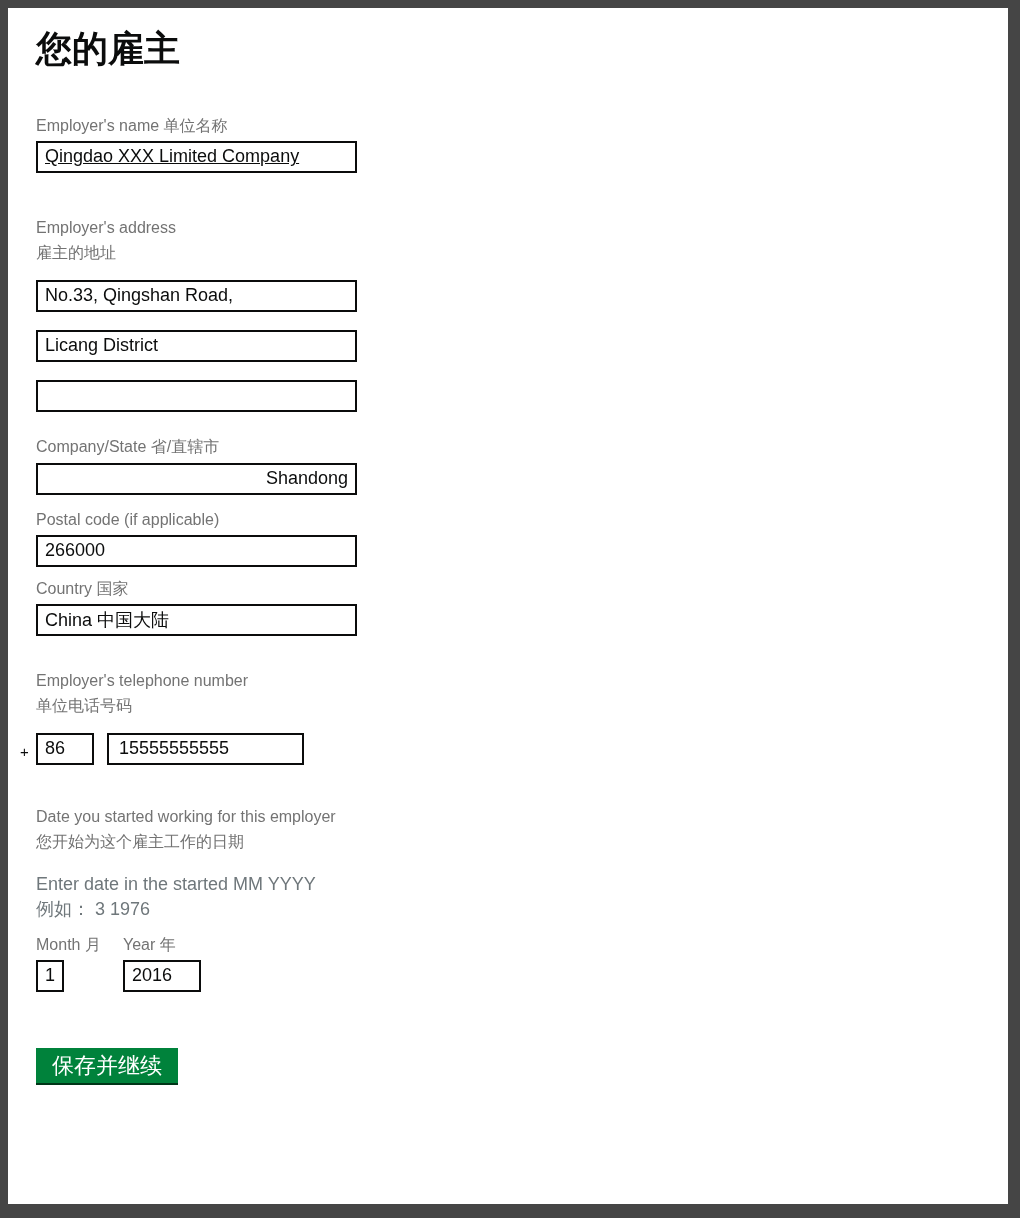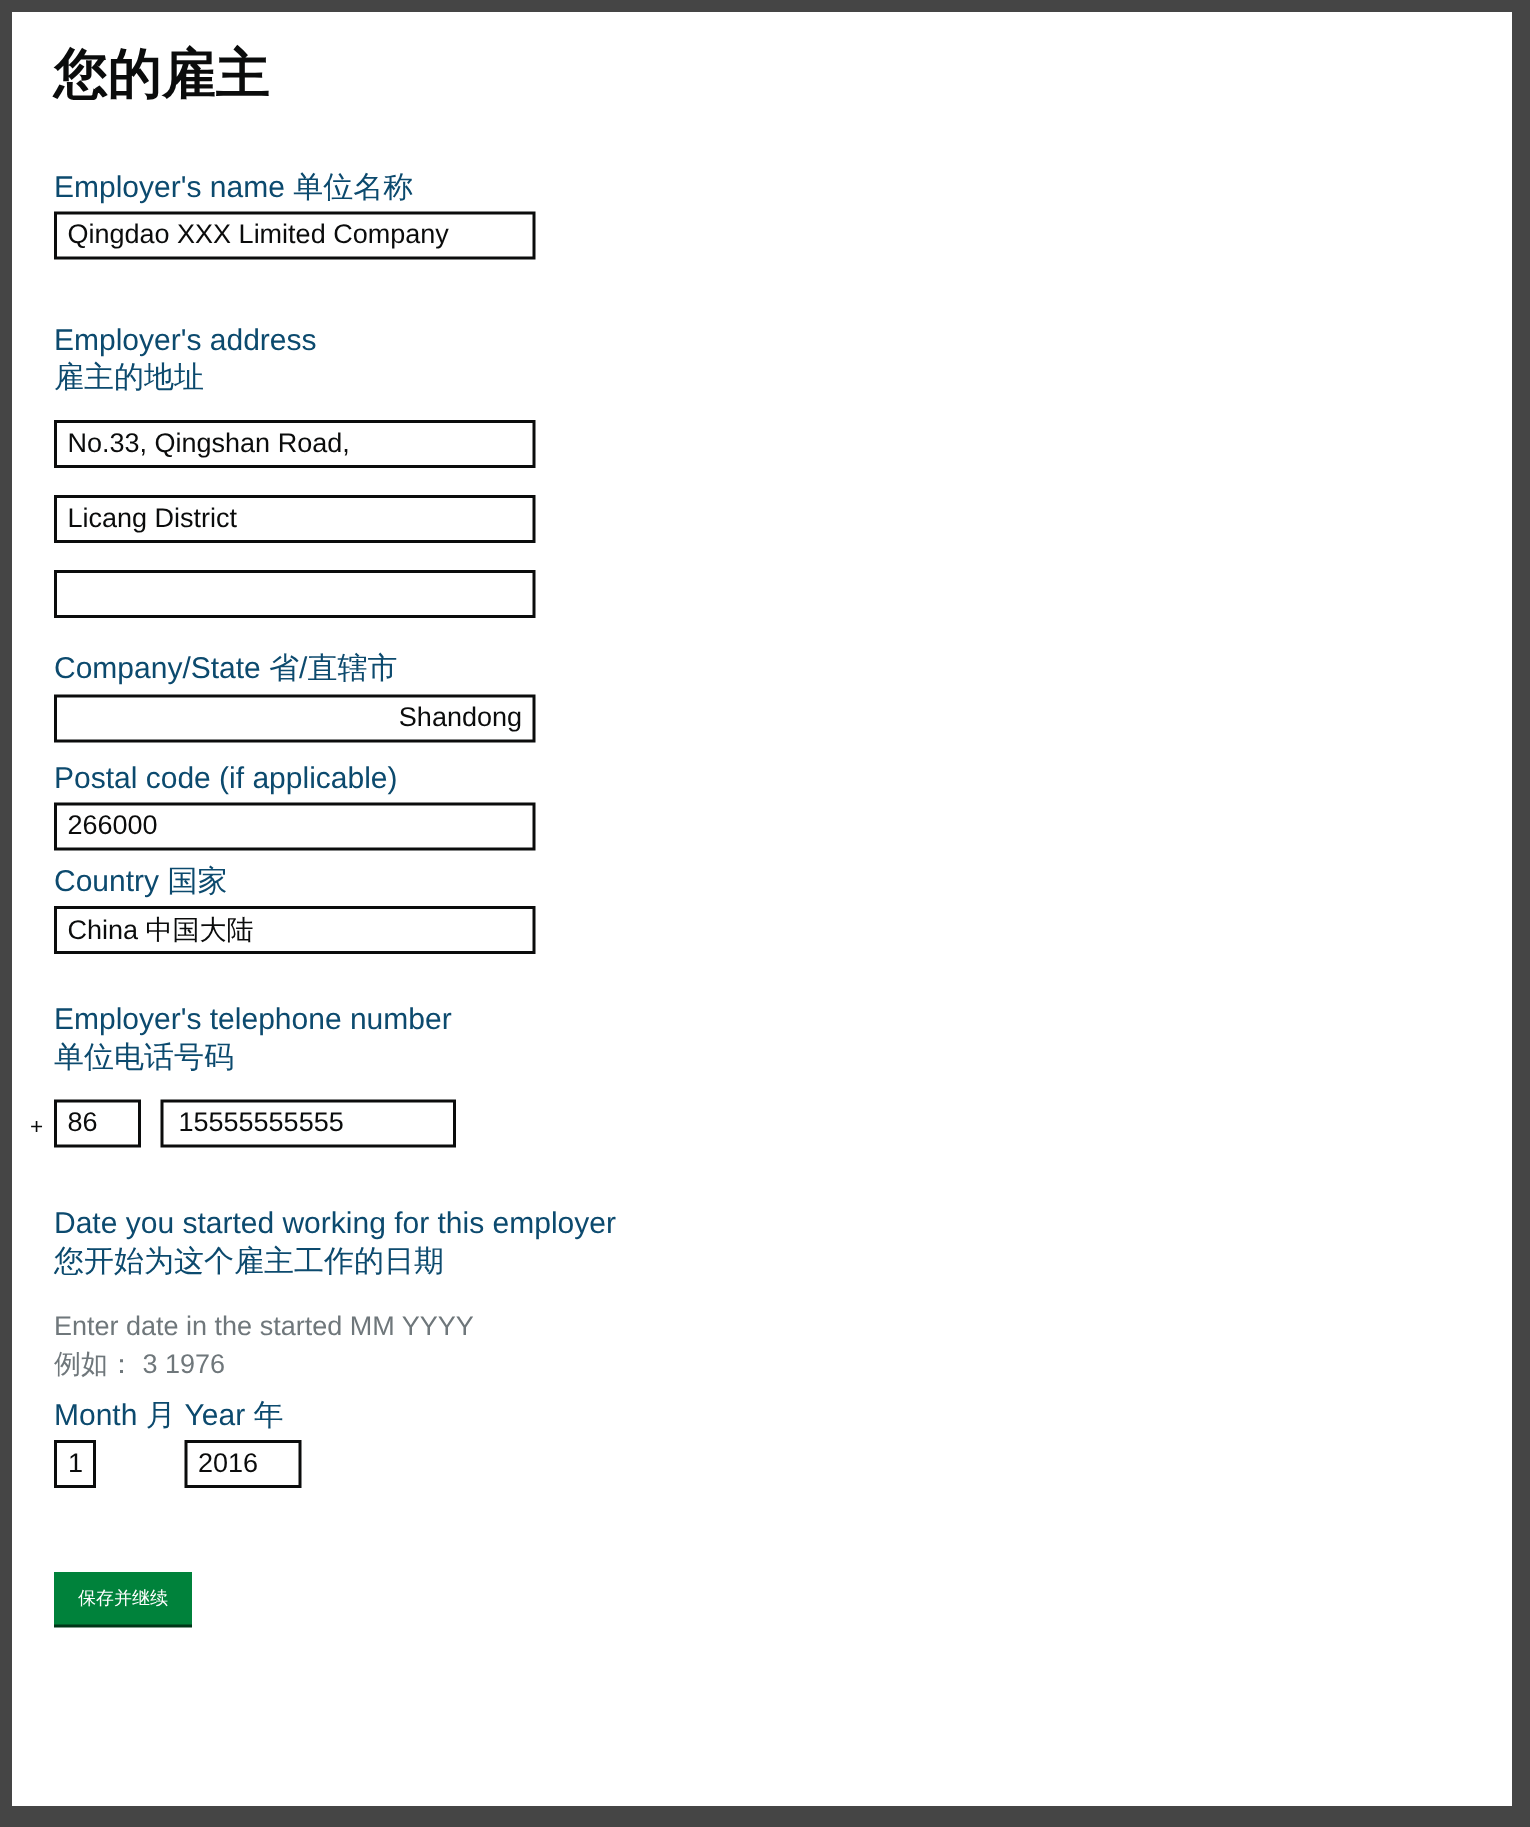--- a/index.html
+++ b/index.html
@@ -21,44 +21,44 @@
   }
   h1.page-title {
     margin: 0;
     font-size: 36px;
     font-weight: 700;
     line-height: 1.05;
     color: #0b0c0c;
   }
   .lbl {
     display: block;
-    font-size: 20px;
+    font-size: 16px;
     line-height: 25px;
-    color: #0c4a6e;
+    color: #737373;
   }
   .txt {
     display: block;
     height: 32px;
     border: 2px solid #0b0c0c;
     border-radius: 0;
     background: #fff;
     font-family: inherit;
     font-size: 18px;
     color: #0b0c0c;
     padding: 1px 7px;
     outline: none;
   }
   .w-full  { width: 321px; }
   .w-cc    { width: 58px; }
   .w-tel   { width: 197px; padding-left: 10px; }
   .w-month { width: 28px; }
   .w-year  { width: 78px; }
 
   .g-name   { margin-top: 45px; }
-  .g-name .txt { margin-top: 3px; }
+  .g-name .txt { margin-top: 3px; text-decoration: underline; }
 
   .g-addr   { margin-top: 42px; }
   .g-addr .addr-first { margin-top: 15px; }
   .g-addr .addr-next  { margin-top: 18px; }
 
   .g-town   { margin-top: 22px; }
   .g-town .txt { margin-top: 4px; }
   .g-prov   { margin-top: 22px; }
   .g-prov .txt { margin-top: 4px; text-align: right; }
   .g-post   { margin-top: 12px; }
@@ -94,21 +94,21 @@
   .date-cols .lbl { margin-bottom: 3px; }
 
   .save-btn {
     display: inline-block;
     margin-top: 56px;
     background: #00823b;
     color: #ffffff;
     border: 0;
     border-radius: 0;
     font-family: inherit;
-    font-size: 12px;
+    font-size: 22px;
     line-height: 19px;
     padding: 8px 16px;
     box-shadow: 0 2px 0 #003618;
     cursor: pointer;
   }
 </style>
 </head>
 <body>
 
 <main class="page">

